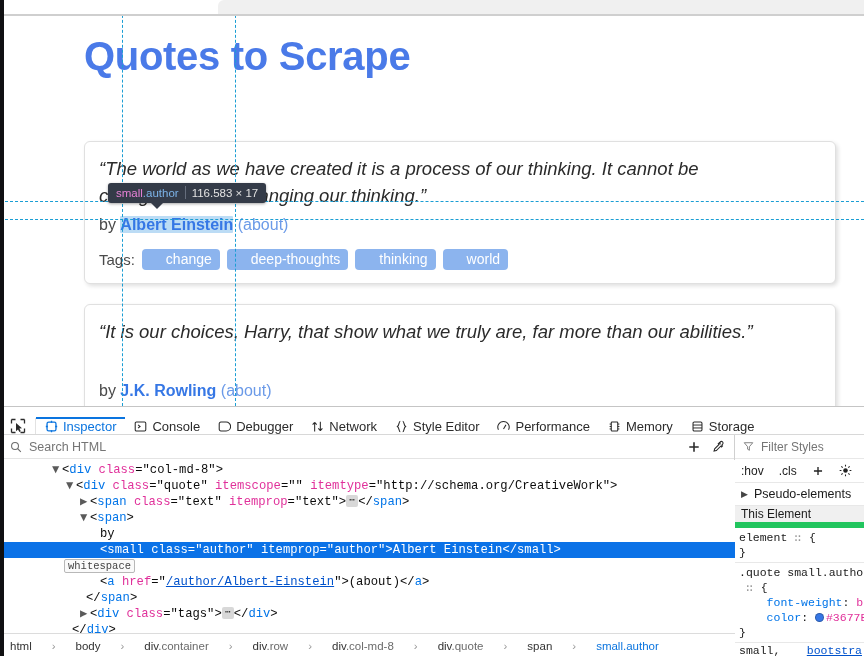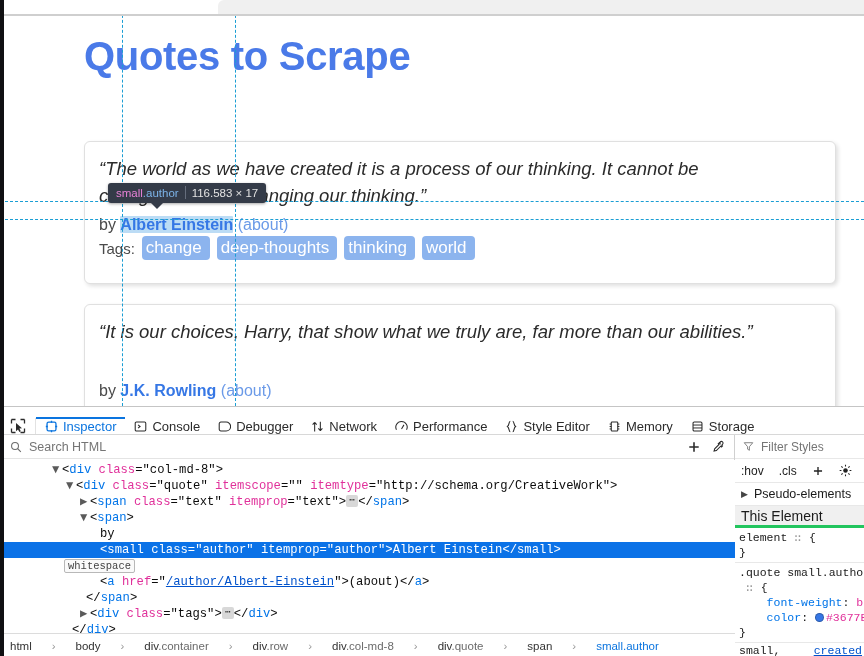--- a/index.html
+++ b/index.html
@@ -103,27 +103,27 @@
   }
   .tags-row {
     position: absolute;
     left: 14px;
     display: flex;
     align-items: center;
     gap: 7px;
     font-size: 15px;
     color: #4a4a4a;
   }
-  .quote-card.c1 .tags-row { top: 94px; }
+  .quote-card.c1 .tags-row { top: 107px; }
   .tag-chip {
     display: inline-block;
     background: #8cb4ee;
     color: #ffffff;
-    font-size: 17px;
-    padding: 3px 8px 4px 4px;
+    font-size: 14px;
+    padding: 3px 8px 4px 24px;
     border-radius: 4px;
     line-height: 1;
     text-decoration: none;
   }
 
   
   .guide-v, .guide-h {
     position: absolute;
     z-index: 20;
     pointer-events: none;
@@ -351,24 +351,24 @@
     gap: 6px;
     padding-left: 6px;
     font-size: 12.5px;
     color: #1a1a1a;
     border-bottom: 1px solid #e8e8e8;
   }
   .this-element {
     height: 22px;
     display: flex; align-items: center;
     padding-left: 6px;
-    font-size: 14px;
+    font-size: 12px;
     color: #1a1a1a;
     background: #f0f0f0;
-    border-bottom: 3px solid #22c55e;
+    border-bottom: 6px solid #22c55e;
   }
   .rule-block {
     font-family: "Liberation Mono", monospace;
     font-size: 11.5px;
     line-height: 15px;
     padding: 2px 0 2px 4px;
     border-bottom: 1px solid #e8e8e8;
     color: #1a1a1a;
     white-space: pre;
     overflow: hidden;
@@ -494,34 +494,34 @@
             <svg width="13" height="13" viewBox="0 0 16 16">
                 <path d="M4.5 14V3M4.5 3L2 5.8M4.5 3L7 5.8M11.5 2v11M11.5 13l2.5-2.8M11.5 13L9 10.2" stroke="#2b2b2b" stroke-width="1.3" fill="none"></path>
               </svg>
           </span>
           <span>Network</span>
         </div>
 
         <div class="dt-tab">
           <span class="ic">
             <svg width="13" height="13" viewBox="0 0 16 16">
+                <path d="M6.5 1.5C4.5 1.5 5.5 6.5 3 8c2.5 1.5 1.5 6.5 3.5 6.5M9.5 1.5c2 0 1 5 3.5 6.5-2.5 1.5-1.5 6.5-3.5 6.5" stroke="#2b2b2b" stroke-width="1.3" fill="none"></path>
+              </svg>
+          </span>
+          <span>Style Editor</span>
+        </div>
+
+        <div class="dt-tab">
+          <span class="ic">
+            <svg width="13" height="13" viewBox="0 0 16 16">
                 <path d="M1.8 12a7 7 0 1112.4 0" stroke="#2b2b2b" stroke-width="1.3" fill="none"></path>
                 <path d="M8 11L11 6" stroke="#2b2b2b" stroke-width="1.3"></path>
               </svg>
           </span>
           <span>Performance</span>
-        </div>
-
-        <div class="dt-tab">
-          <span class="ic">
-            <svg width="13" height="13" viewBox="0 0 16 16">
-                <path d="M6.5 1.5C4.5 1.5 5.5 6.5 3 8c2.5 1.5 1.5 6.5 3.5 6.5M9.5 1.5c2 0 1 5 3.5 6.5-2.5 1.5-1.5 6.5-3.5 6.5" stroke="#2b2b2b" stroke-width="1.3" fill="none"></path>
-              </svg>
-          </span>
-          <span>Style Editor</span>
         </div>
 
         <div class="dt-tab">
           <span class="ic">
             <svg width="13" height="13" viewBox="0 0 16 16">
                 <rect x="4" y="2.5" width="8" height="11" rx="1" fill="none" stroke="#2b2b2b" stroke-width="1.3"></rect>
                 <path d="M2 5h2M2 8h2M2 11h2M12 5h2M12 8h2M12 11h2" stroke="#2b2b2b" stroke-width="1.2"></path>
               </svg>
           </span>
           <span>Memory</span>
@@ -652,21 +652,21 @@
 }</div>
 
         <div class="rule-block"><span class="sel-name">.quote small.author</span>
  <span class="grip">∷</span> {
     <span class="prop">font-weight</span>: <span class="val">bol</span>
     <span class="prop">color</span>: <span class="swatch"></span><span class="val">#3677E</span>
 }</div>
 
         <div class="rule-src-row">
             <span class="sel-name">small,</span>
-            <span class="src">created</span>
+            <span class="src">bootstra</span>
           </div>
 
       </div>
     </div>
   </div>
 
   <div class="left-dark-edge"></div>
 </div>
 
 </body></html>

